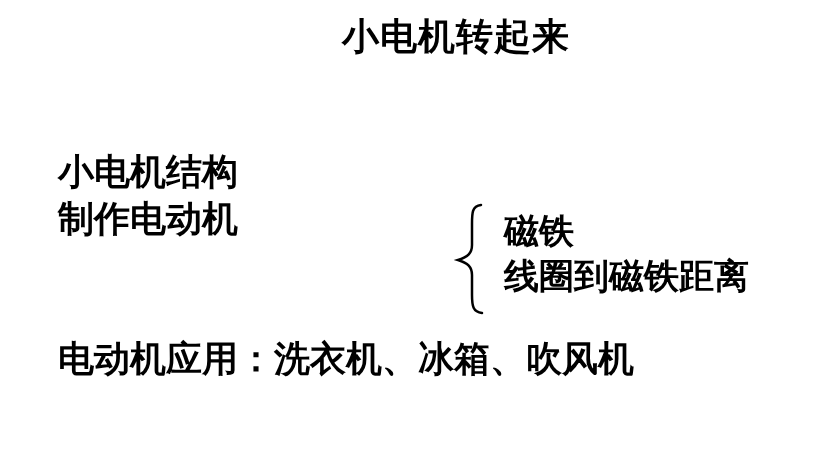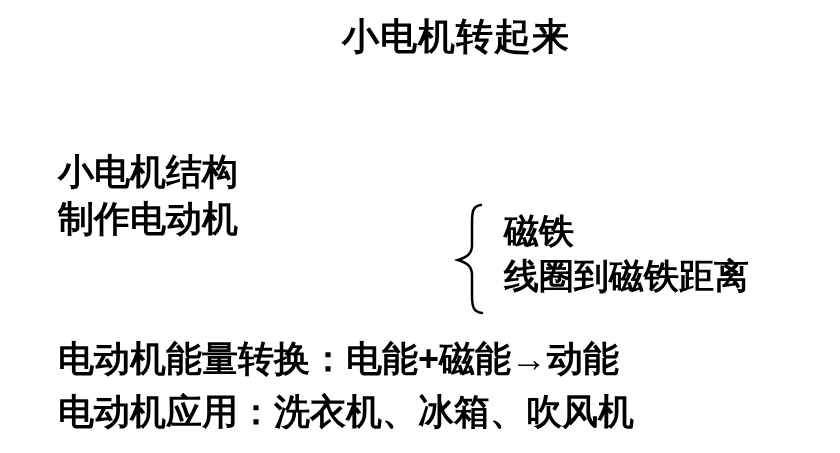--- a/index.html
+++ b/index.html
@@ -81,17 +81,16 @@
              L 19 93
              C 19 104, 20 110, 29 111" fill="none" stroke="#000000" stroke-width="2.5" stroke-linecap="round"></path>
   </svg>
 
   <div class="branches">
     <div>磁铁</div>
     <div>线圈到磁铁距离</div>
   </div>
 
   <div class="notes">
-    <div>电动机能量转换：电能+磁能→动能</div>
     <div>电动机应用：洗衣机、冰箱、吹风机</div>
   </div>
 
 </div>
 
 </body></html>

